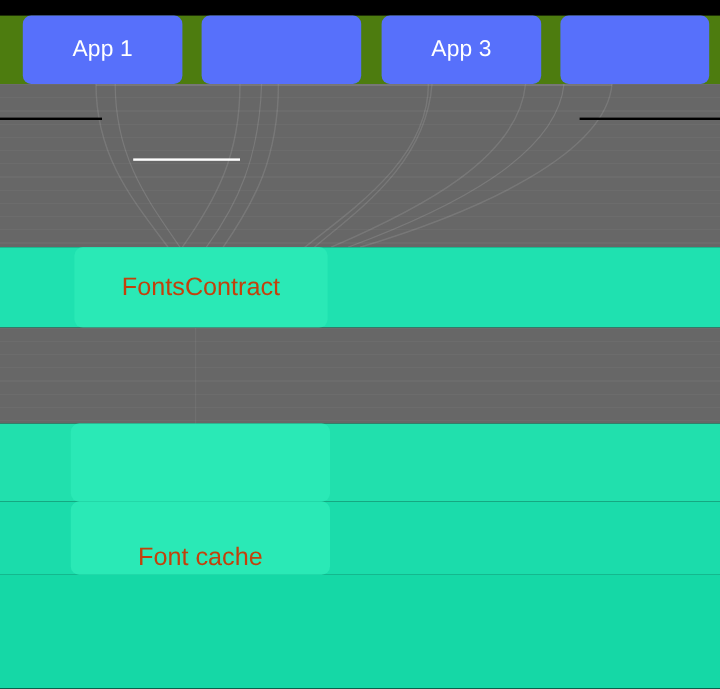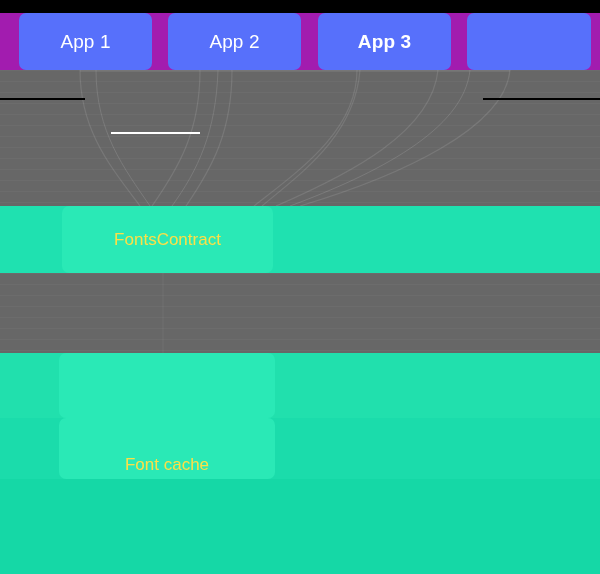--- a/index.html
+++ b/index.html
@@ -25,21 +25,21 @@
     left: 0; top: 0;
     width: 600px; height: 13px;
     background: #000000;
   }
 
   
   .app-band {
     position: absolute;
     left: 0; top: 13px;
     width: 600px; height: 57px;
-    background: #a21caf;
+    background: #4d7c0f;
   }
   .app-box {
     position: absolute;
     top: 0;
     height: 57px;
     background: #5770fb;
     border-radius: 7px;
     box-sizing: border-box;
   }
   .app-label {
@@ -98,41 +98,40 @@
     width: 600px;
   }
   .node-box {
     position: absolute;
     border-radius: 7px;
     box-sizing: border-box;
   }
   .node-label {
     position: absolute;
     text-align: center;
-    color: #fde047;
-    font-size: 17px;
+    color: #c2410c;
+    font-size: 21px;
     white-space: nowrap;
   }
 </style>
 </head>
 <body>
 
 <div id="stage">
 
   <div class="statusbar"></div>
 
   <div class="app-band">
     <div class="app-box" style="left:19px;width:133px;"></div>
     <div class="app-box" style="left:168px;width:133px;"></div>
     <div class="app-box" style="left:318px;width:133px;"></div>
     <div class="app-box" style="left:467px;width:124px;"></div>
 
     <div class="app-label" style="left:19px;width:133px;">App 1</div>
-    <div class="app-label" style="left:168px;width:133px;">App 2</div>
-    <div class="app-label" style="left:318px;width:133px;font-weight:bold;">App 3</div>
+    <div class="app-label" style="left:318px;width:133px;">App 3</div>
   </div>
 
   <div class="gray-band" style="top:70px;height:136px;">
     <svg class="funnel" viewBox="0 0 600 136" preserveAspectRatio="none">
       <g fill="none" stroke="#7b7b7b" stroke-width="1.2" opacity="0.85">
         <path d="M 80 0 C 80 60, 110 96, 140 136"></path>
         <path d="M 200 0 C 200 60, 180 96, 152 136"></path>
         <path d="M 232 0 C 232 62, 212 98, 186 136"></path>
         <path d="M 357 0 C 357 60, 300 100, 254 136"></path>
         <path d="M 360 0 C 355 66, 300 104, 262 136"></path>

